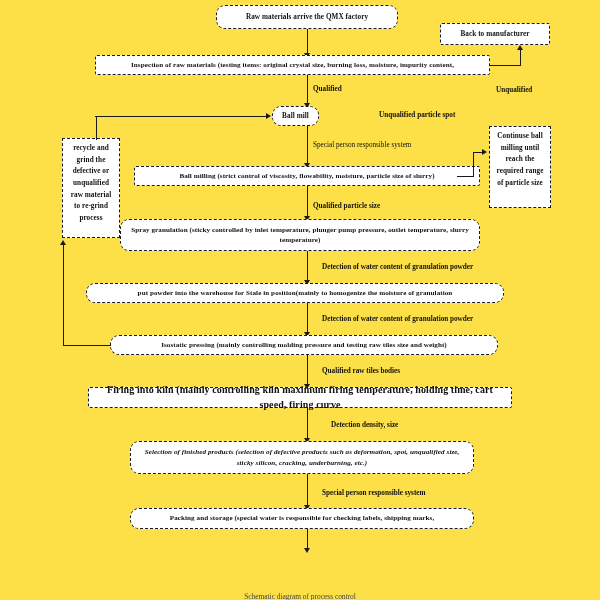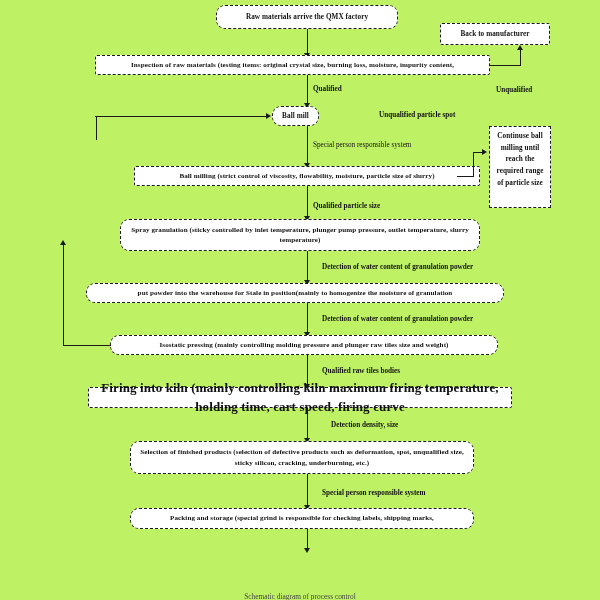--- a/index.html
+++ b/index.html
@@ -9,21 +9,21 @@
     background: #ffffff;
   }
   body {
     font-family: "Liberation Serif", "DejaVu Serif", serif;
     color: #111111;
   }
   #canvas {
     position: relative;
     width: 600px;
     height: 600px;
-    background: #bef264;
+    background: #fde047;
     overflow: hidden;
   }
   
   .box {
     position: absolute;
     box-sizing: border-box;
     border: 1.4px dashed #1a1a1a;
     background: #ffffff;
     display: flex;
     align-items: center;
@@ -130,20 +130,23 @@
   <div class="arrow-d" style="left:303.6px; top:103px;"></div>
 
   <div class="box rounded" style="left:272px; top:106px; width:47px; height:20px;">
     <span>Ball mill</span>
   </div>
 
   <div class="box side" style="left:489px; top:126px; width:62px; height:82px;">
     <span>Continuse ball milling until reach the required range of particle size</span>
   </div>
 
+  <div class="box side" style="left:62px; top:138px; width:58px; height:100px;">
+    <span>recycle and grind the defective or unqualified raw material to re-grind process</span>
+  </div>
 
   <div class="vline" style="left:96px; top:116px; height:24px;"></div>
   <div class="hline" style="left:95px; top:116px; width:172px;"></div>
   <div class="arrow-r" style="left:266px; top:112.6px;"></div>
 
   <div class="elabel light" style="left:313px; top:141px;">Special person responsible system</div>
 
   <div class="elabel" style="left:379px; top:111px;">Unqualified particle spot</div>
 
   <div class="vline" style="left:307px; top:126px; height:40px;"></div>
@@ -175,52 +178,52 @@
   <div class="box rounded" style="left:86px; top:283px; width:418px; height:20px; font-size:7.1px;">
     <span>put powder into the warehouse for Stale in position(mainly to homogenize the moisture of granulation</span>
   </div>
 
   <div class="elabel" style="left:322px; top:315px;">Detection of water content of granulation powder</div>
 
   <div class="vline" style="left:307px; top:303px; height:32px;"></div>
   <div class="arrow-d" style="left:303.6px; top:332px;"></div>
 
   <div class="box rounded" style="left:110px; top:335px; width:388px; height:20px; font-size:7.1px;">
-    <span>Isostatic pressing (mainly controlling molding pressure and plunger raw tiles size and weight)</span>
+    <span>Isostatic pressing (mainly controlling molding pressure and testing raw tiles size and weight)</span>
   </div>
 
   <div class="hline" style="left:63px; top:345px; width:48px;"></div>
   <div class="vline" style="left:63px; top:245px; height:101px;"></div>
   <div class="arrow-u" style="left:59.6px; top:240px;"></div>
 
   <div class="elabel" style="left:322px; top:367px;">Qualified raw tiles bodies</div>
 
   <div class="vline" style="left:307px; top:355px; height:32px;"></div>
   <div class="arrow-d" style="left:303.6px; top:384px;"></div>
 
-  <div class="box sq" style="left:88px; top:387px; width:424px; height:21px; font-size:13px;">
+  <div class="box sq" style="left:88px; top:387px; width:424px; height:21px; font-size:10px;">
     <span>Firing into kiln (mainly controlling kiln maximum firing temperature, holding time, cart speed, firing curve</span>
   </div>
 
   <div class="elabel" style="left:322px; top:421px;margin-left:9px;">Detection density, size</div>
 
   <div class="vline" style="left:307px; top:408px; height:33px;"></div>
   <div class="arrow-d" style="left:303.6px; top:438px;"></div>
 
-  <div class="box rounded" style="left:130px; top:441px; width:344px; height:33px; font-size:7.1px;">
+  <div class="box rounded" style="left:130px; top:441px; width:344px; height:33px; font-size:7.1px;font-style:italic;">
     <span>Selection of finished products (selection of defective products such as deformation, spot, unqualified size, sticky silicon, cracking, underburning, etc.)</span>
   </div>
 
   <div class="elabel" style="left:322px; top:489px;">Special person responsible system</div>
 
   <div class="vline" style="left:307px; top:474px; height:34px;"></div>
   <div class="arrow-d" style="left:303.6px; top:505px;"></div>
 
   <div class="box rounded" style="left:130px; top:508px; width:344px; height:21px; font-size:7.1px;">
-    <span>Packing and storage (special grind is responsible for checking labels, shipping marks,</span>
+    <span>Packing and storage (special water is responsible for checking labels, shipping marks,</span>
   </div>
 
   <div class="vline" style="left:307px; top:529px; height:22px;"></div>
   <div class="arrow-d" style="left:303.6px; top:548px;"></div>
 
 
   <div class="caption" style="top:592px;">Schematic diagram of process control</div>
 
 </div>
 

